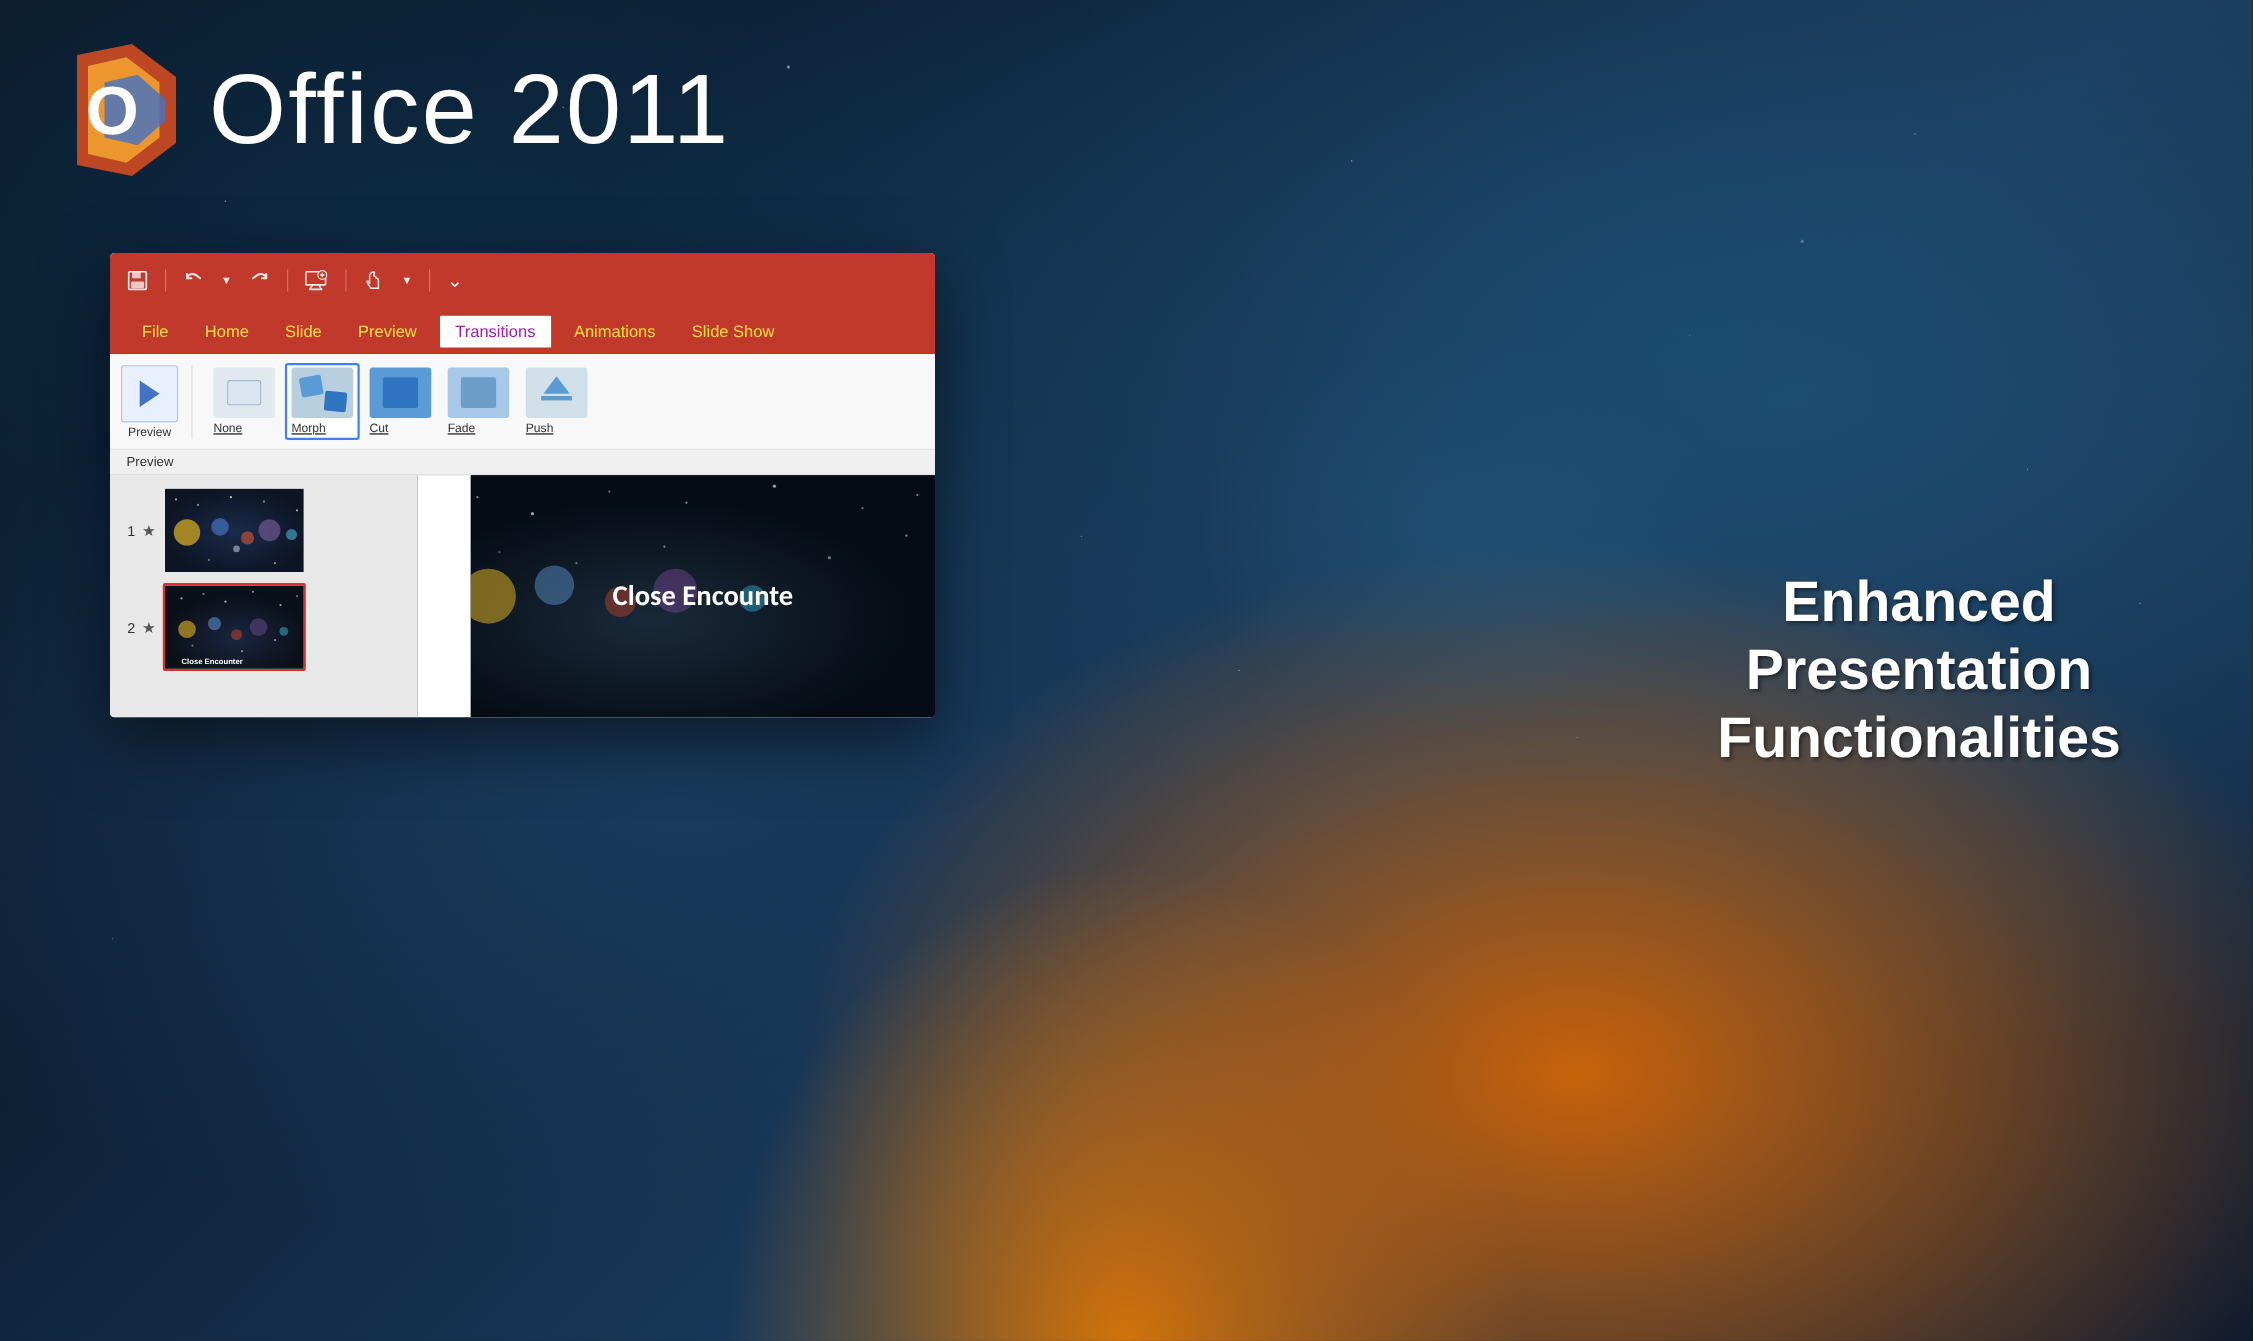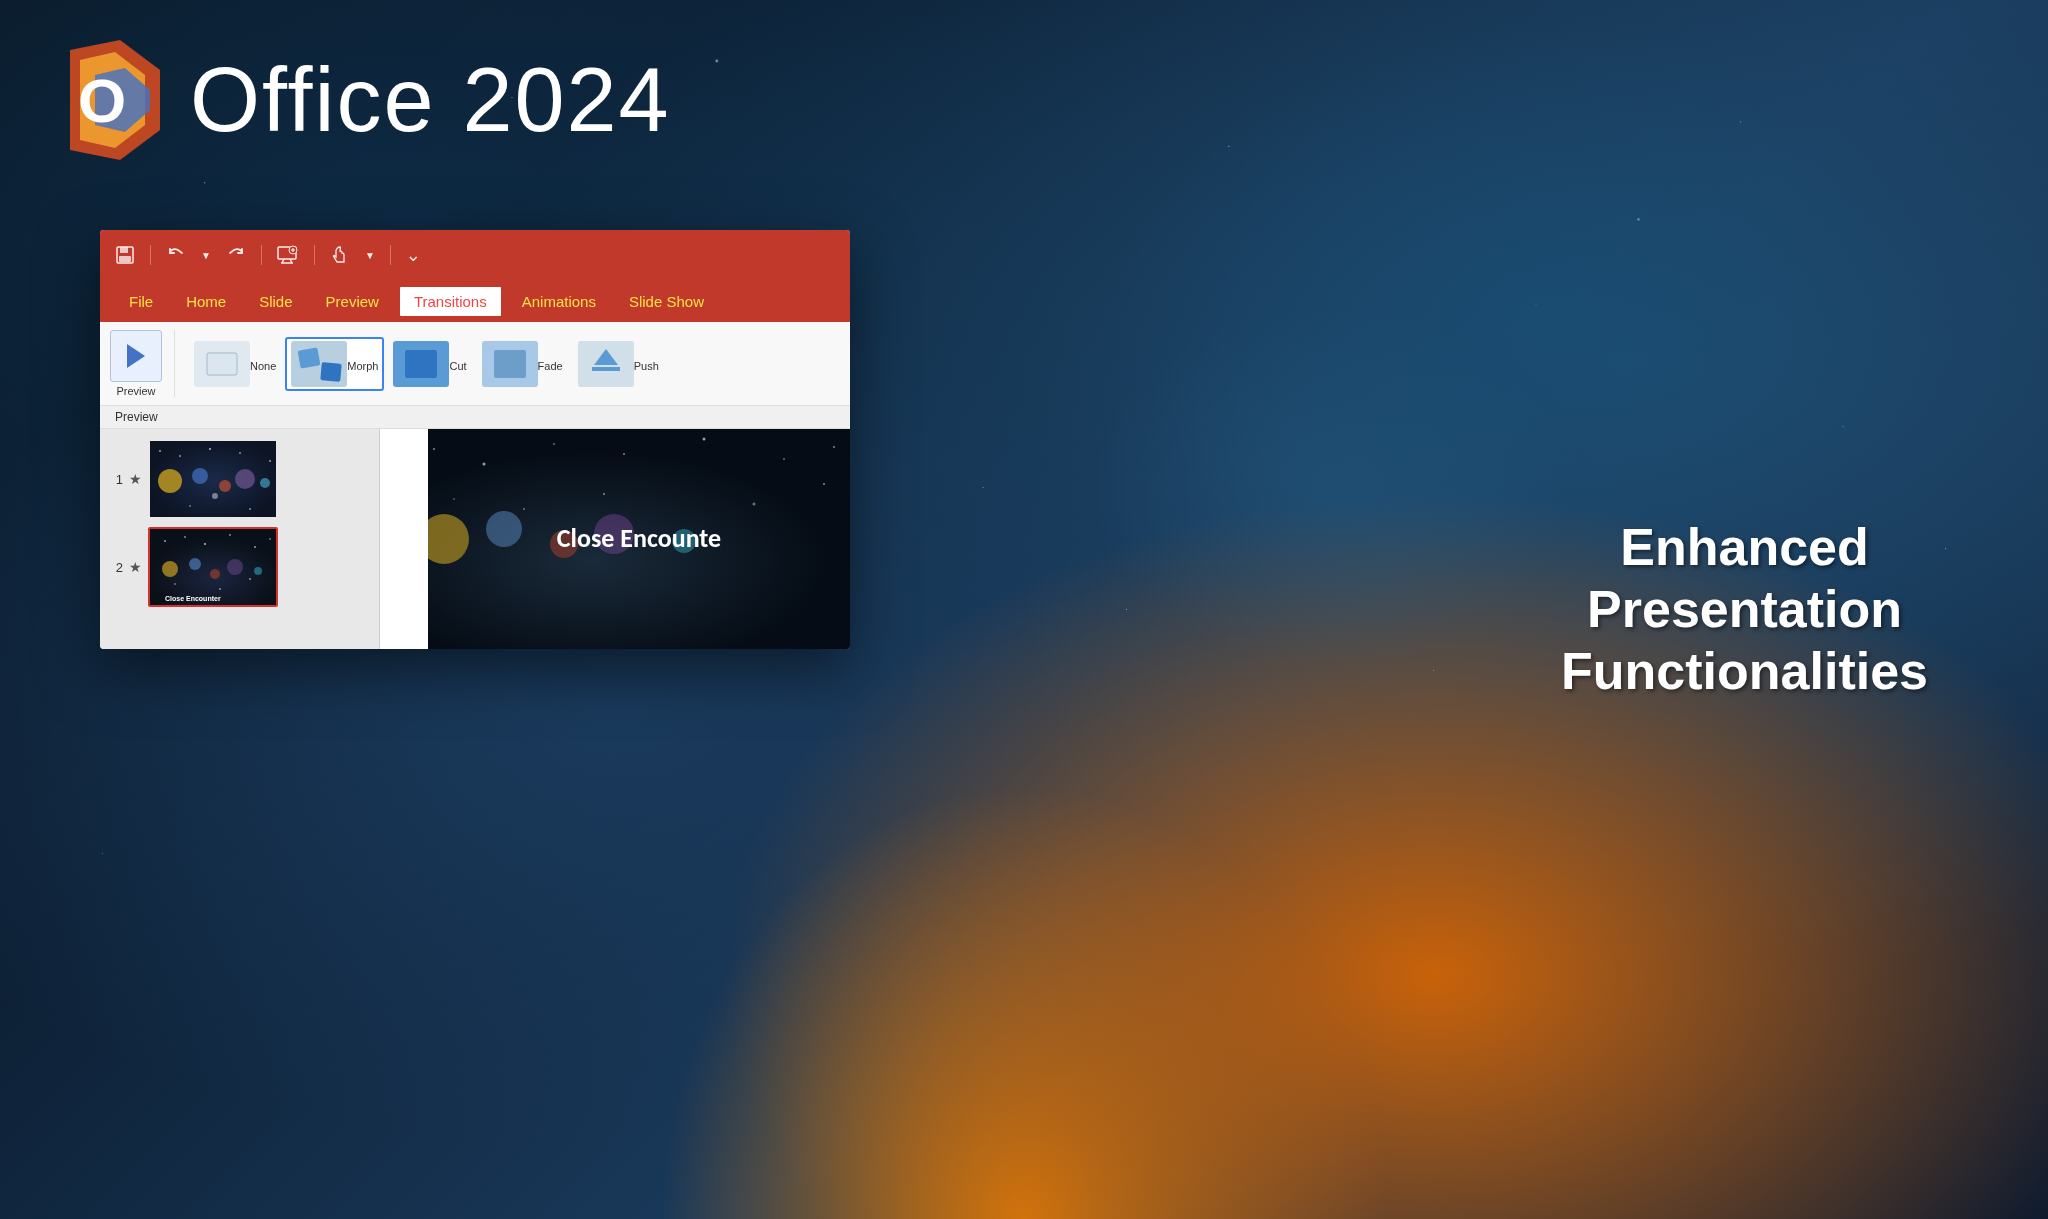--- a/index.html
+++ b/index.html
@@ -152,21 +152,21 @@
       color: #fde047;
       font-size: 15px;
       padding: 6px 14px;
       border-radius: 3px;
       cursor: pointer;
       white-space: nowrap;
     }
 
     .menu-item.active {
       background: white;
-      color: #ef4444;
+      color: #a21caf;
       border: 2px solid #c0392b;
       font-weight: 500;
     }
 
     
     .ribbon {
       background: #f8f8f8;
       border-bottom: 1px solid #ddd;
       padding: 8px 10px;
       display: flex;
@@ -206,25 +206,25 @@
       margin-top: 3px;
     }
 
     .transition-items {
       display: flex;
       gap: 3px;
     }
 
     .trans-item {
       display: flex;
-      flex-direction: row;
-      align-items: center;
+      flex-direction: column;
       cursor: pointer;
       padding: 4px 6px;
       border-radius: 3px;
+      text-decoration: underline;
     }
 
     .trans-item.selected {
       border: 2px solid #3b82f6;
       background: #fff;
       padding: 2px 4px;
     }
 
     .trans-icon {
       width: 56px;
@@ -408,21 +408,21 @@
 
       <path d="M20,10 L70,0 L110,30 L110,90 L70,120 L20,110 Z" fill="#D04B20" opacity="0.9"></path>
 
       <path d="M30,20 L65,12 L95,35 L95,85 L65,108 L30,100 Z" fill="#F0A030" opacity="0.9"></path>
 
       <path d="M45,35 L75,28 L100,50 L100,70 L75,92 L45,85 Z" fill="#4472C4" opacity="0.8"></path>
 
       <text x="28" y="82" font-size="62" font-weight="bold" fill="white" font-family="Segoe UI, Arial">O</text>
     </svg>
   </div>
-  <div class="office-title">Office 2024</div>
+  <div class="office-title">Office 2011</div>
 </div>
 
 <div class="right-text">
   <span class="line1">
     <span>Enhanced</span><br>
     <span>Presentation</span><br>
     <span>Functionalities</span>
   </span>
 </div>
 

